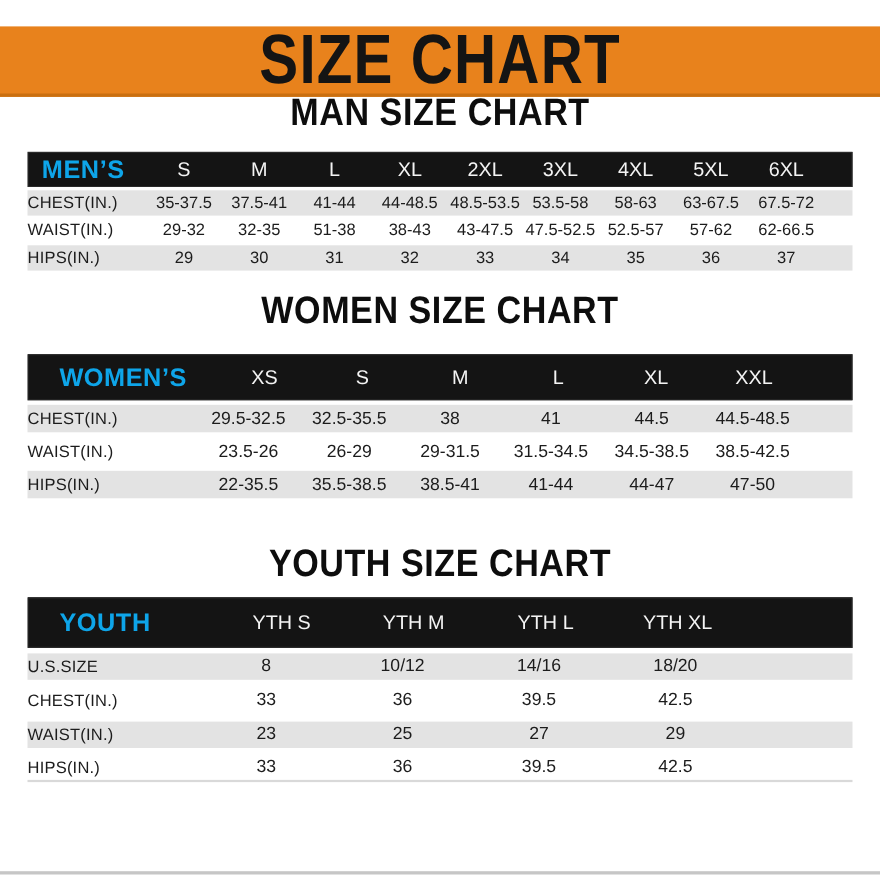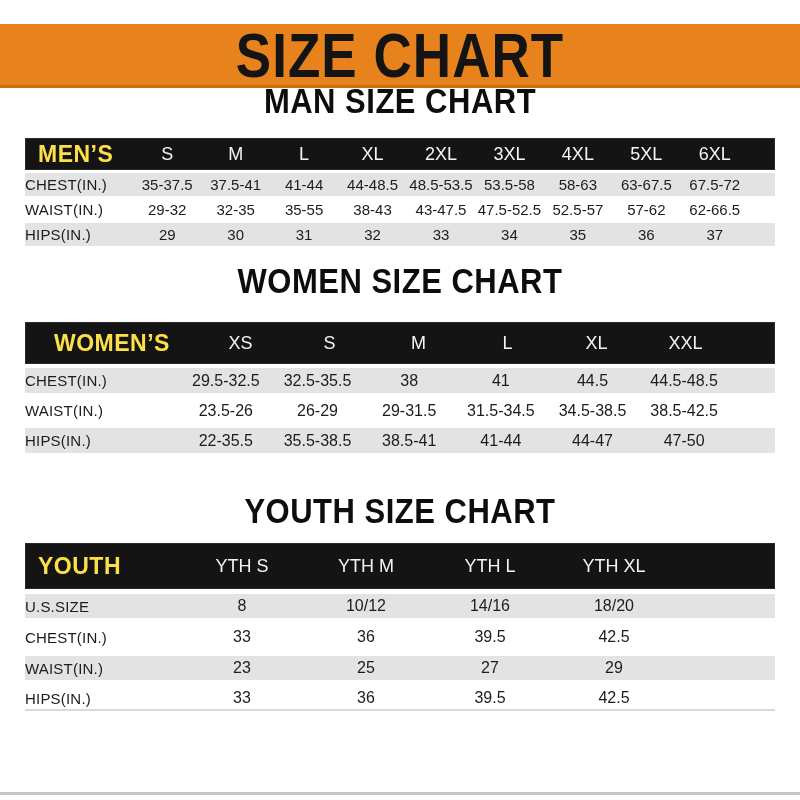--- a/index.html
+++ b/index.html
@@ -49,25 +49,25 @@
   .table-men{top:138px;}
   .table-women{top:322px;}
   .table-youth{top:543px;}
 
   .row.bar{
     background:var(--bar);color:#fff;
     box-shadow:0 0 0 1px #2a2a2a inset;
   }
   .table-men  .row.bar{height:32px;margin-bottom:3px;}
   .table-women .row.bar{height:42px;margin-bottom:4px;padding-left:16px;}
-  .table-youth .row.bar{height:46px;margin-bottom:5px;}
+  .table-youth .row.bar{height:46px;margin-bottom:5px;padding-left:16px;}
 
   .bar-label{
     font-weight:bold;font-size:23px;padding-left:13px;
-    letter-spacing:0.5px;text-align:left;color:#fde047;
+    letter-spacing:0.5px;text-align:left;color:#0ea5e9;
   }
   .bar-size{font-size:18px;text-align:center;color:#f4f4f4;}
 
   .row.data{background:#ffffff;color:#1c1c1c;}
   .row.data.alt{background:var(--rowgray);}
   .table-men  .row.data{height:23px;margin-bottom:2px;}
   .table-women .row.data{height:25px;margin-bottom:5px;}
   .table-youth .row.data{height:24px;margin-bottom:7px;}
   .table-youth .row.data:last-child{border-bottom:2px solid #d9d9d9;}
 
@@ -125,21 +125,21 @@
         <span class="cell">53.5-58</span>
         <span class="cell">58-63</span>
         <span class="cell">63-67.5</span>
         <span class="cell">67.5-72</span>
         <span class="filler"></span>
       </div>
       <div class="row data">
         <span class="row-label">WAIST(IN.)</span>
         <span class="cell">29-32</span>
         <span class="cell">32-35</span>
-        <span class="cell">35-55</span>
+        <span class="cell">51-38</span>
         <span class="cell">38-43</span>
         <span class="cell">43-47.5</span>
         <span class="cell">47.5-52.5</span>
         <span class="cell">52.5-57</span>
         <span class="cell">57-62</span>
         <span class="cell">62-66.5</span>
         <span class="filler"></span>
       </div>
       <div class="row data alt">
         <span class="row-label">HIPS(IN.)</span>

